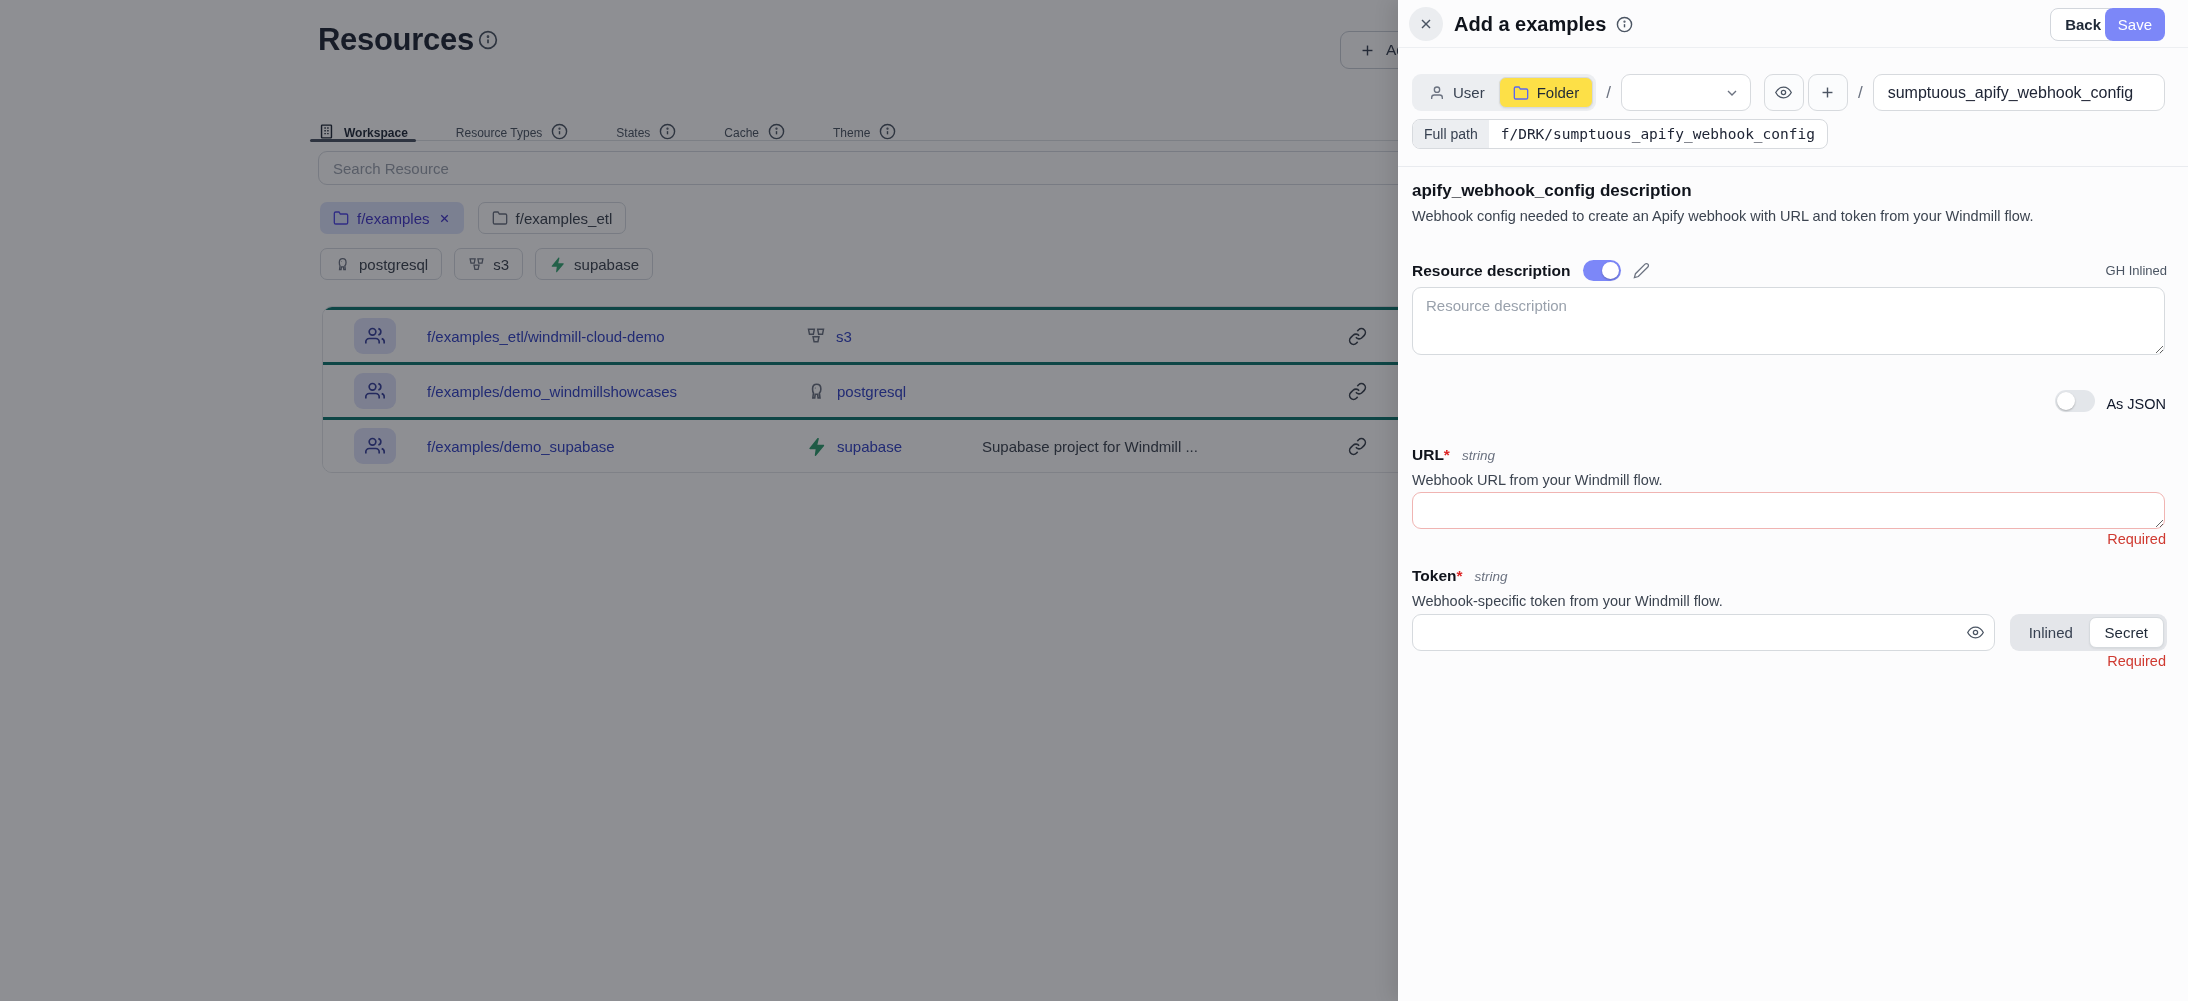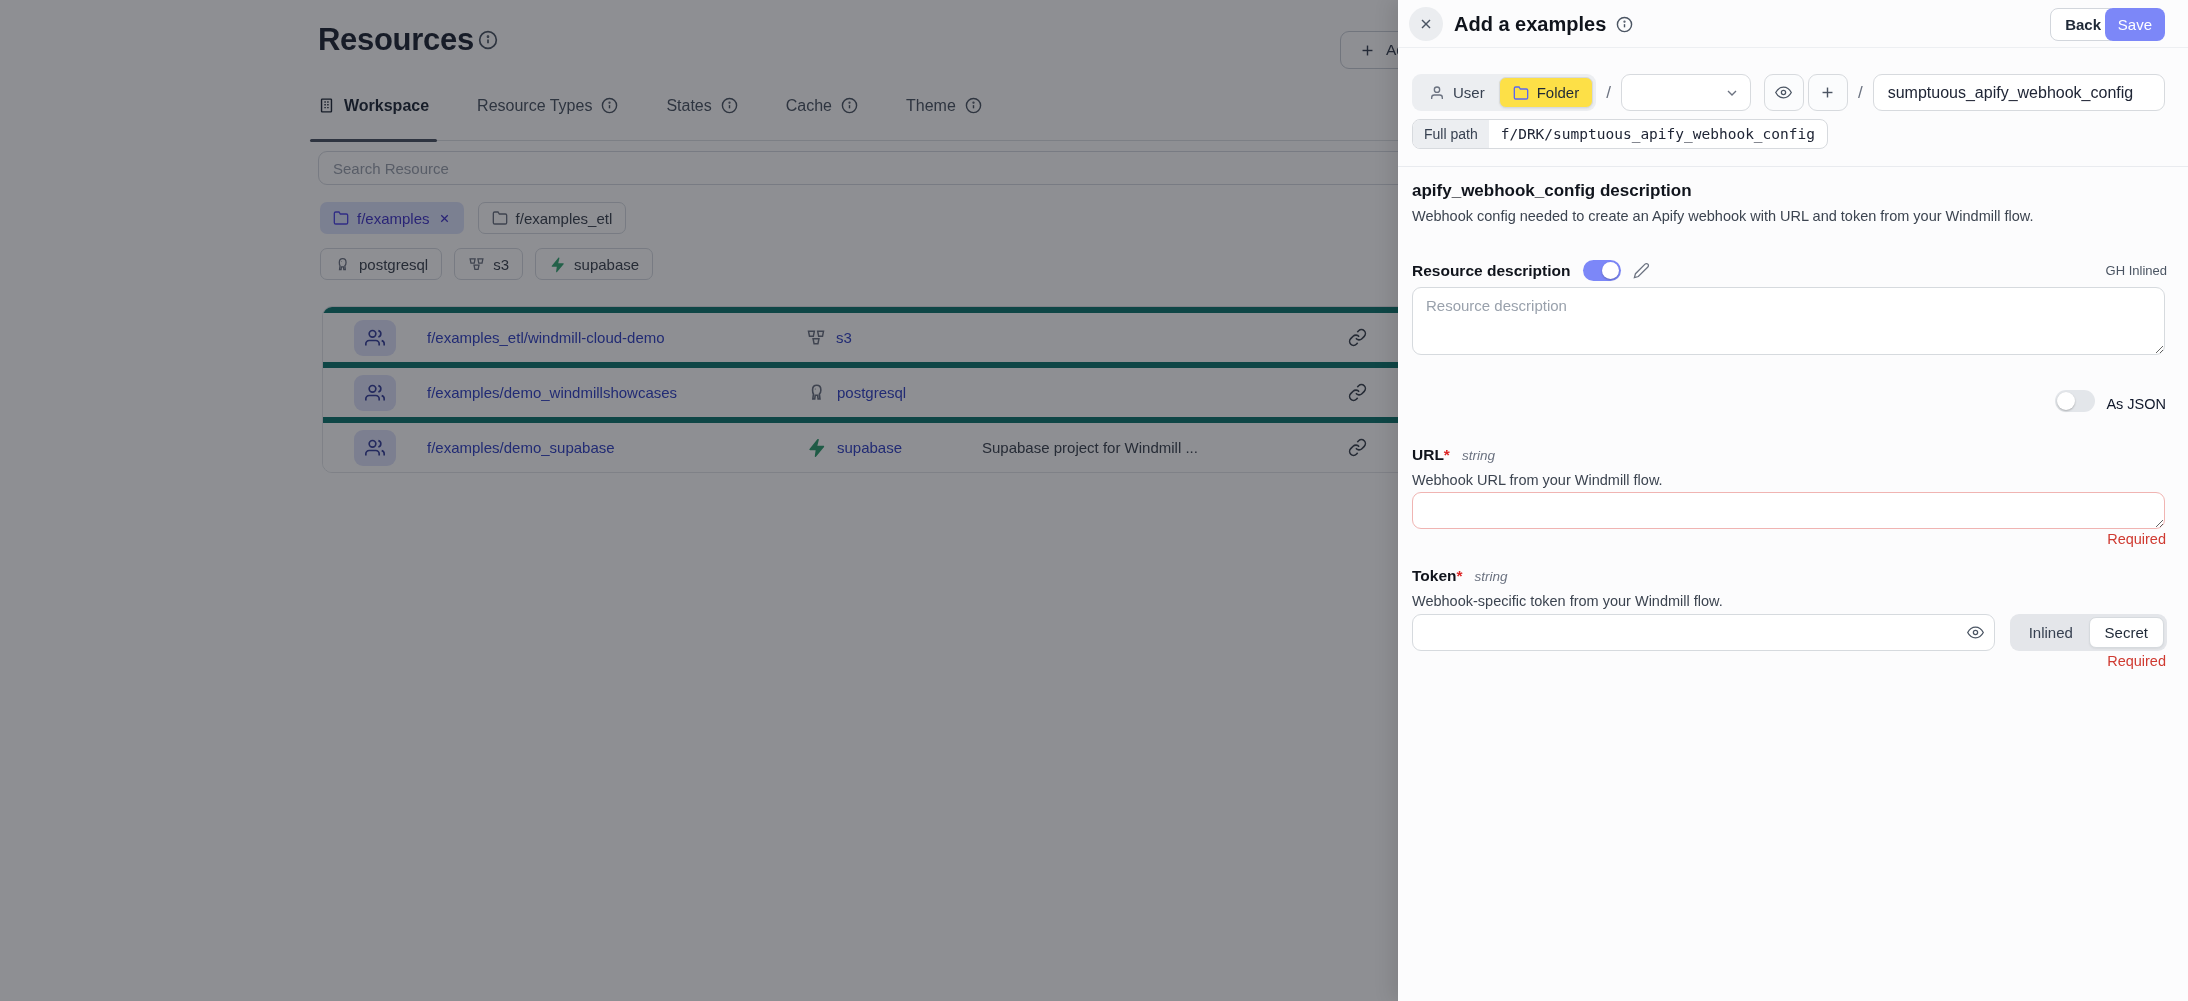--- a/index.html
+++ b/index.html
@@ -14,41 +14,41 @@
   .page-head { position:absolute; left:318px; top:22px; display:flex; align-items:center; gap:4px; }
   .page-head h1 { font-size:31px; font-weight:700; color:#1f2735; letter-spacing:-0.3px; }
   .icon-info { color:#4b5563; }
 
   .add-btn { position:absolute; left:1340px; top:31px; height:38px; padding:0 18px; background:#fff;
              border:1px solid #c9ced6; border-radius:9px; display:flex; align-items:center; gap:10px;
              font-size:15.5px; color:#374151; }
 
   .tabs { position:absolute; left:318px; top:97px; width:1870px; height:44px; border-bottom:1px solid #dde0e5;
           display:flex; gap:48px; align-items:center; }
-  .tab { position:relative; height:100%; display:flex; align-items:flex-start; gap:9px; font-size:16px; color:#4b5563; }
+  .tab { position:relative; height:100%; display:flex; align-items:flex-end; gap:9px; font-size:12px; color:#4b5563; }
   .tab.active { color:#1f2937; font-weight:700; }
   .tab.active::before { content:""; position:absolute; left:-8px; right:-8px; bottom:-2px; height:3px;
                         background:#4a5362; border-radius:2px; }
 
   .search { position:absolute; left:318px; top:151px; width:1800px; height:34px; border:1px solid #d6dae0;
             border-radius:9px; padding:0 14px; font-size:15px; color:#374151; background:#fff; }
   .search::placeholder { color:#9aa1ad; }
 
   .fchips { position:absolute; left:320px; top:202px; display:flex; gap:14px; }
   .tchips { position:absolute; left:320px; top:248px; display:flex; gap:12px; }
   .chip { height:32px; display:inline-flex; align-items:center; gap:8px; padding:0 13px; border-radius:7px;
           font-size:15px; cursor:pointer; }
   .chip-selected { background:#dce2fb; color:#4036c8; }
   .chip-plain { background:#fff; border:1px solid #d6dae0; color:#3c4450; }
 
   .rtable { position:absolute; left:322px; top:306px; width:1864px; border:1px solid #e2e5e9; border-radius:10px;
             overflow:hidden; background:#fff; }
   .trow { display:grid; grid-template-columns:104px 379px 176px 345px 60px 1fr; align-items:center; }
   .thead { background:#f2f3f6; height:37px; font-size:13.5px; color:#3c4450; }
-  .brow { height:55px; border-top:6px solid #0f766e; font-size:15px; background:#fff; }
+  .brow { height:55px; border-top:3px solid #0f766e; font-size:15px; background:#fff; }
   .icon-cell { display:flex; justify-content:center; }
   .user-chip { width:42px; height:36px; border-radius:9px; background:#dde1fa; color:#37409b;
                display:flex; align-items:center; justify-content:center; }
   .path-link { color:#3343c4; text-decoration:none; cursor:pointer; }
   .type-cell { display:flex; align-items:center; gap:10px; color:#3343c4; cursor:pointer; }
   .desc-cell { color:#3c4450; white-space:nowrap; overflow:hidden; }
   .link-cell { display:flex; justify-content:center; color:#3c4450; cursor:pointer; }
 
   
   .overlay { position:absolute; left:0; top:0; width:1398px; height:1001px; background:rgba(15,18,25,0.47); z-index:5; }

